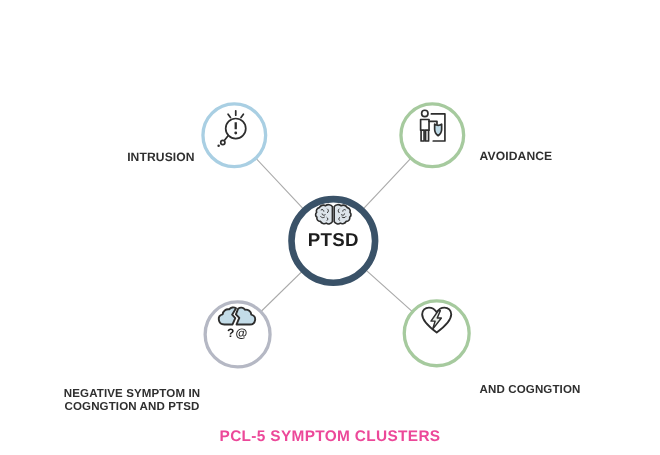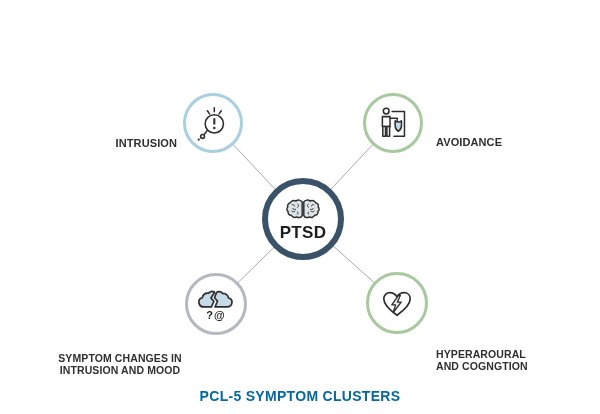--- a/index.html
+++ b/index.html
@@ -4,21 +4,21 @@
 <style>
   html,body{margin:0;padding:0;background:#fff;}
   #canvas{
     position:relative;width:600px;height:414px;background:var(--bg,#fff);
     font-family:"Liberation Sans",sans-serif;overflow:hidden;
   }
   #connectors{position:absolute;left:0;top:0;width:600px;height:414px;z-index:1;}
   #connectors line{stroke:var(--connector,#aaa);stroke-width:1;}
   .node-circle{
     position:absolute;z-index:2;box-sizing:border-box;background:#fff;border-radius:50%;
-    display:flex;flex-direction:column;align-items:center;justify-content:center;
+    display:flex;flex-direction:column;align-items:center;
   }
   .ring-blue{border:3.5px solid var(--ring-blue,#a9cfe3);}
   .ring-green{border:3.5px solid var(--ring-green,#a6ca9e);}
   .ring-gray{border:3.5px solid var(--ring-gray,#b5b8c4);}
   .center-circle{
     left:262px;top:178px;width:82px;height:82px;
     border:6.5px solid var(--ring-dark,#3a5268);
   }
   .c-intrusion{left:183px;top:93px;width:60px;height:60px;}
   .c-avoidance{left:363px;top:93px;width:60px;height:60px;}
@@ -30,21 +30,21 @@
   .node-label{
     position:absolute;z-index:2;font-weight:700;color:var(--label-text,#2f2f2f);
     font-size:11px;letter-spacing:0.1px;line-height:1.18;margin-top:48px;
   }
   .lbl-intrusion{top:89px;right:423px;text-align:right;}
   .lbl-avoidance{top:88px;left:436px;text-align:left;}
   .lbl-negative{top:304px;left:120px;transform:translateX(-50%);text-align:center;font-size:10.5px;white-space:nowrap;}
   .lbl-hyper{top:300px;left:436px;text-align:left;font-size:10.5px;}
   .caption{
     position:absolute;z-index:2;left:0;right:0;top:388px;text-align:center;
-    font-weight:700;font-size:14px;letter-spacing:0.3px;color:#0369a1;
+    font-weight:700;font-size:14px;letter-spacing:0.3px;color:#ec4899;
   }
   
   .ic{stroke:var(--icon-stroke,#2e2e2e);fill:none;stroke-width:1.8;stroke-linecap:round;stroke-linejoin:round;}
   .thin{stroke-width:1.1;}
   .fillw{fill:#fff;}
   .solid{fill:var(--icon-stroke,#2e2e2e);stroke:none;}
   .shield{fill:var(--shield-fill,#bcd9e6);}
   .cloud{fill:var(--cloud-fill,#c3dce8);}
   .brain{fill:var(--brain-fill,#dde4ea);}
   .bolt{fill:#e8ece6;stroke-width:1.4;}
@@ -101,30 +101,29 @@
   <div class="node-label lbl-avoidance">AVOIDANCE</div>
 
   <div class="node-circle ring-gray c-negative">
     <svg width="40" height="23" viewBox="0 0 40 24">
       <path class="ic cloud" d="M18.5,4.5 C16.5,3 13.5,3.5 12,5.5 C8.8,5 6,7.2 5.8,10.2 C3.2,10.8 1.8,13 2.2,15.4 C2.6,18 4.8,19.8 7.4,19.8 H15.2 L17.8,13.8 L14.8,10.5 Z"></path>
       <path class="ic cloud" d="M20.5,4.8 C22.5,3.2 25.5,3.6 27,5.8 C30,5.4 32.8,7.6 33,10.4 C35.5,11 37,13.2 36.6,15.6 C36.2,18.2 34,19.8 31.6,19.8 H19 L21.6,13.6 L18.4,10.2 Z"></path>
     </svg>
     <div class="cloud-sub">?@</div>
   </div>
   <div class="node-label lbl-negative">
-    <div>SYMPTOM CHANGES IN</div>
-    <div>INTRUSION AND MOOD</div>
+    <div>NEGATIVE SYMPTOM IN</div>
+    <div>COGNGTION AND PTSD</div>
   </div>
 
   <div class="node-circle ring-green c-hyper">
     <svg width="34" height="31" viewBox="0 0 36 32">
       <path class="ic fillw" d="M18,28.5 C9,22 4,16.5 4,11 C4,7 7,4.5 10.5,4.5 C13.5,4.5 16.2,6 18,9 C19.8,6 22.5,4.5 25.5,4.5 C29,4.5 32,7 32,11 C32,16.5 27,22 18,28.5 Z"></path>
       <path class="ic bolt" d="M19.5,7.5 L12.5,17.5 H16.5 L14,25.5 L22.5,14.5 H18.5 L21.5,7.5 Z"></path>
     </svg>
   </div>
   <div class="node-label lbl-hyper">
-    <div>HYPERAROURAL</div>
     <div>AND COGNGTION</div>
   </div>
 
   <div class="caption">PCL-5 SYMPTOM CLUSTERS</div>
 
 </div>
 
 </body></html>

